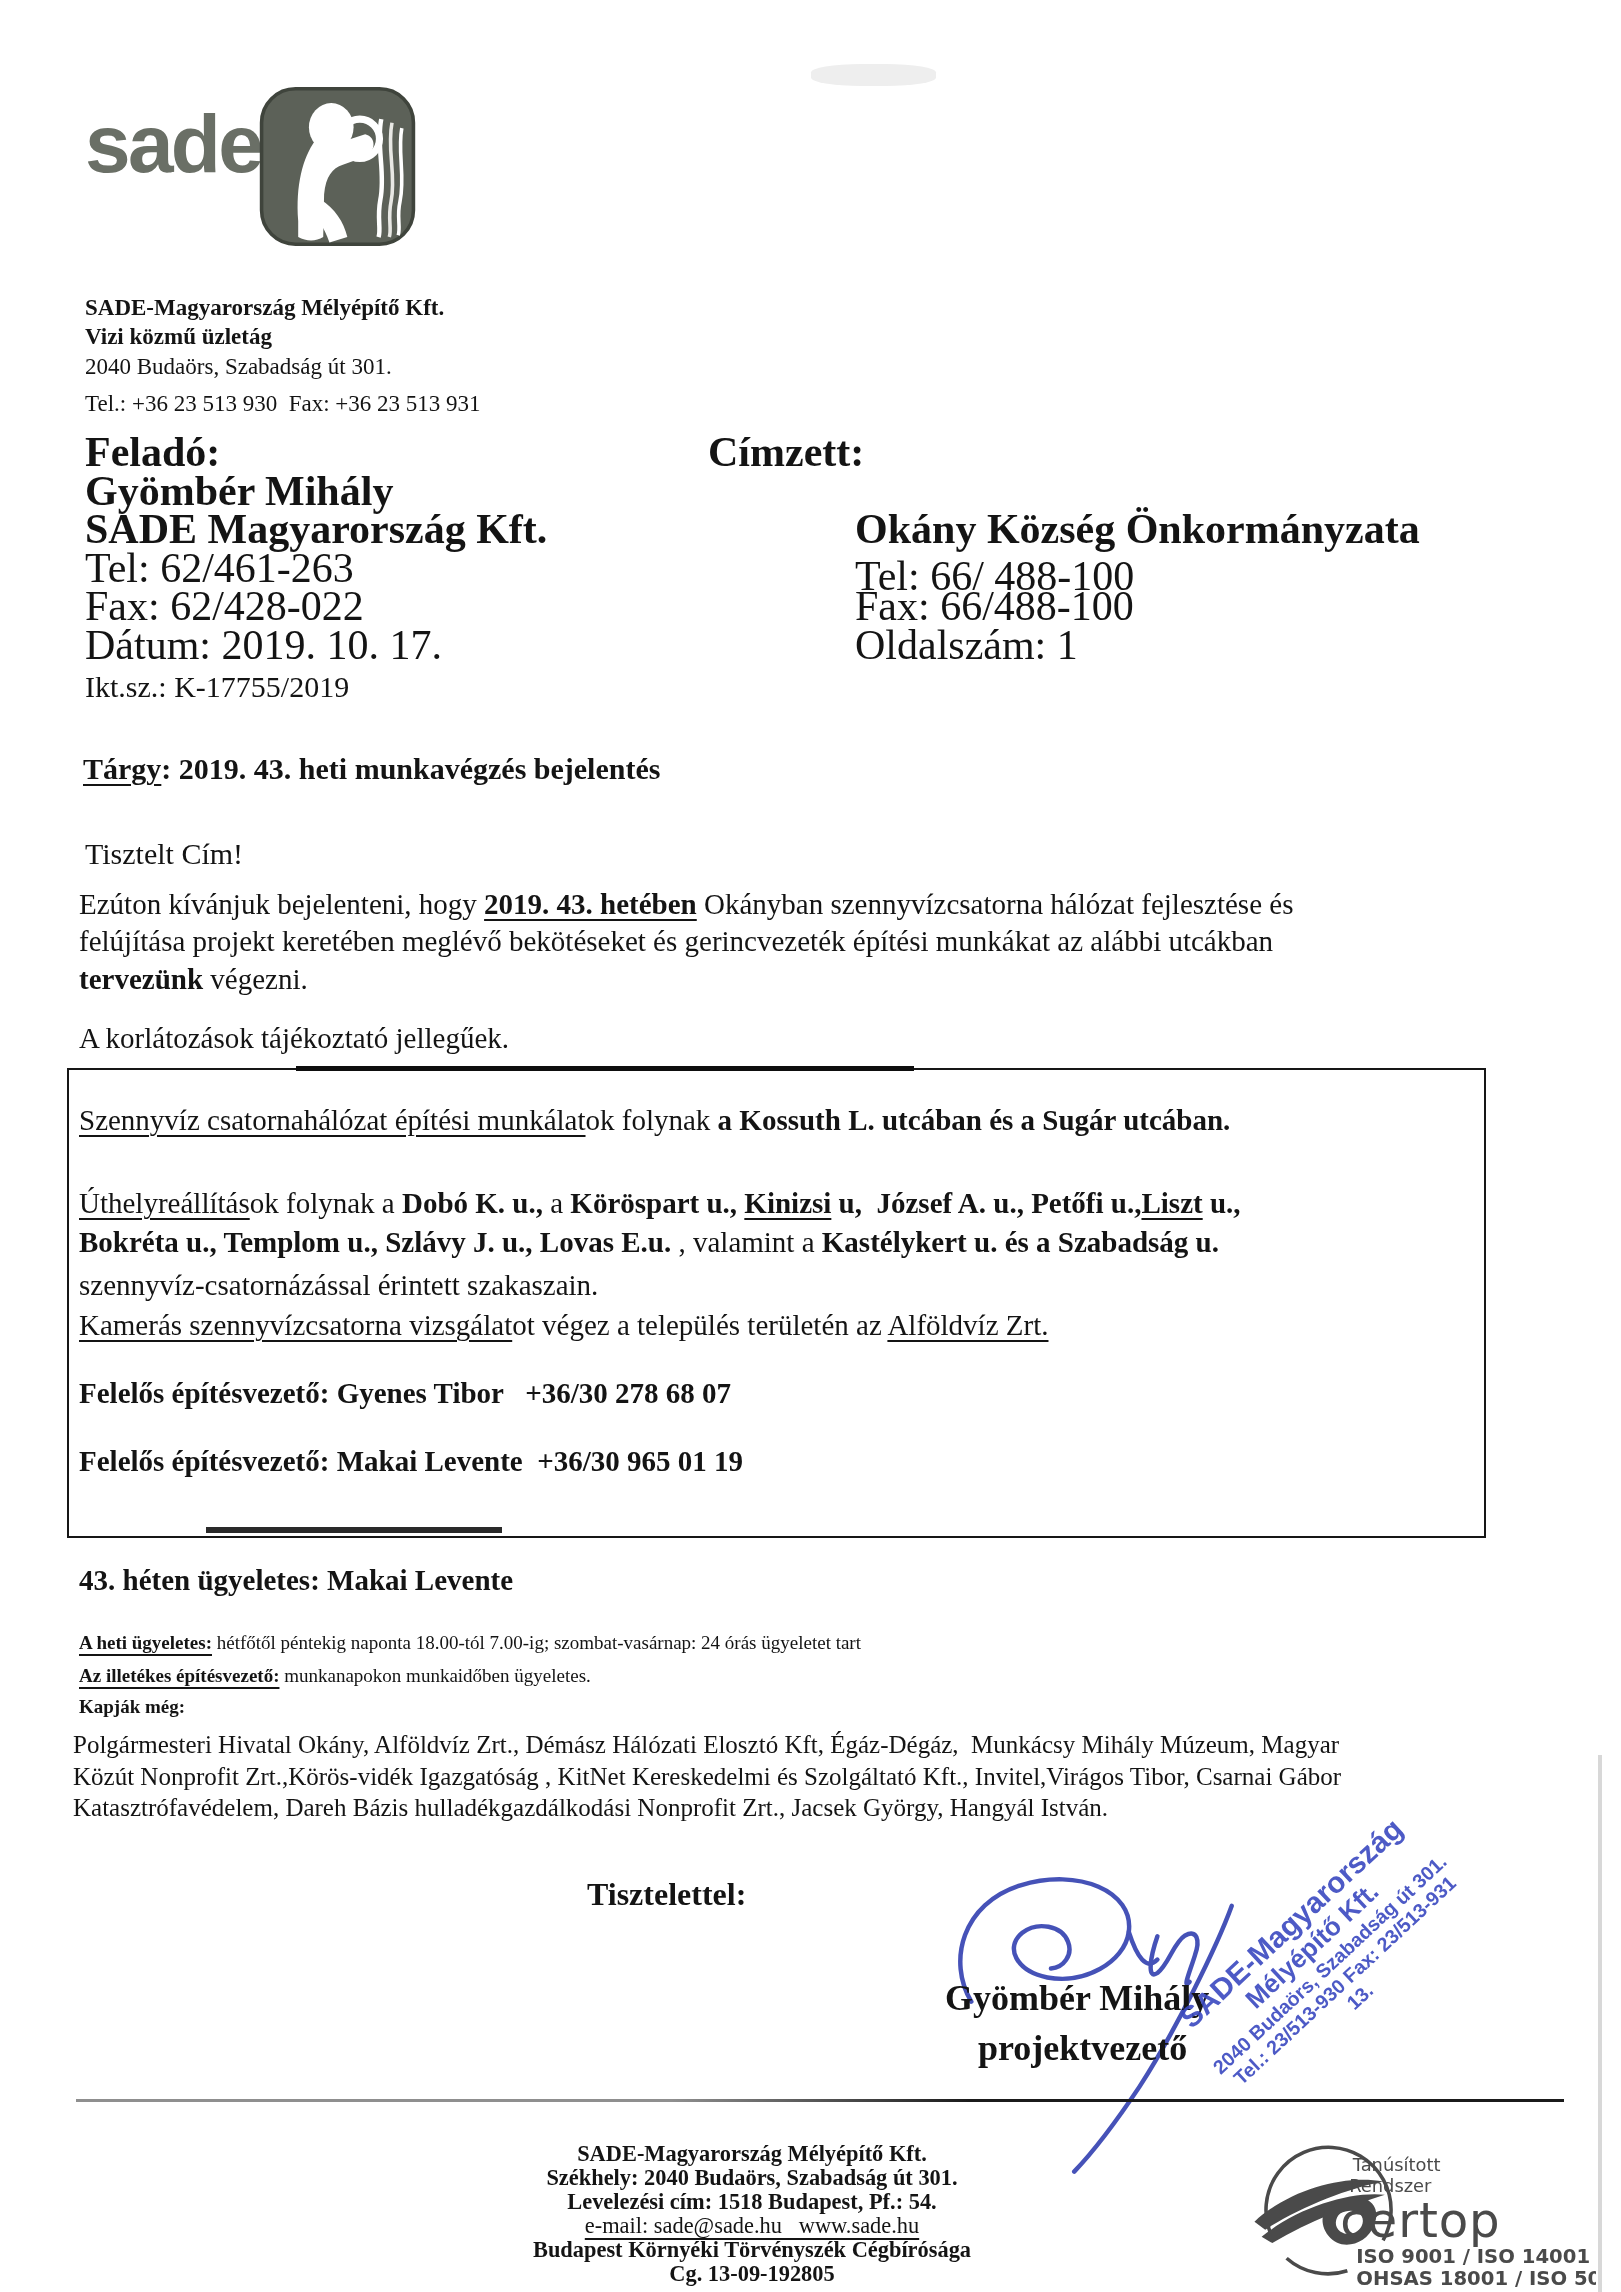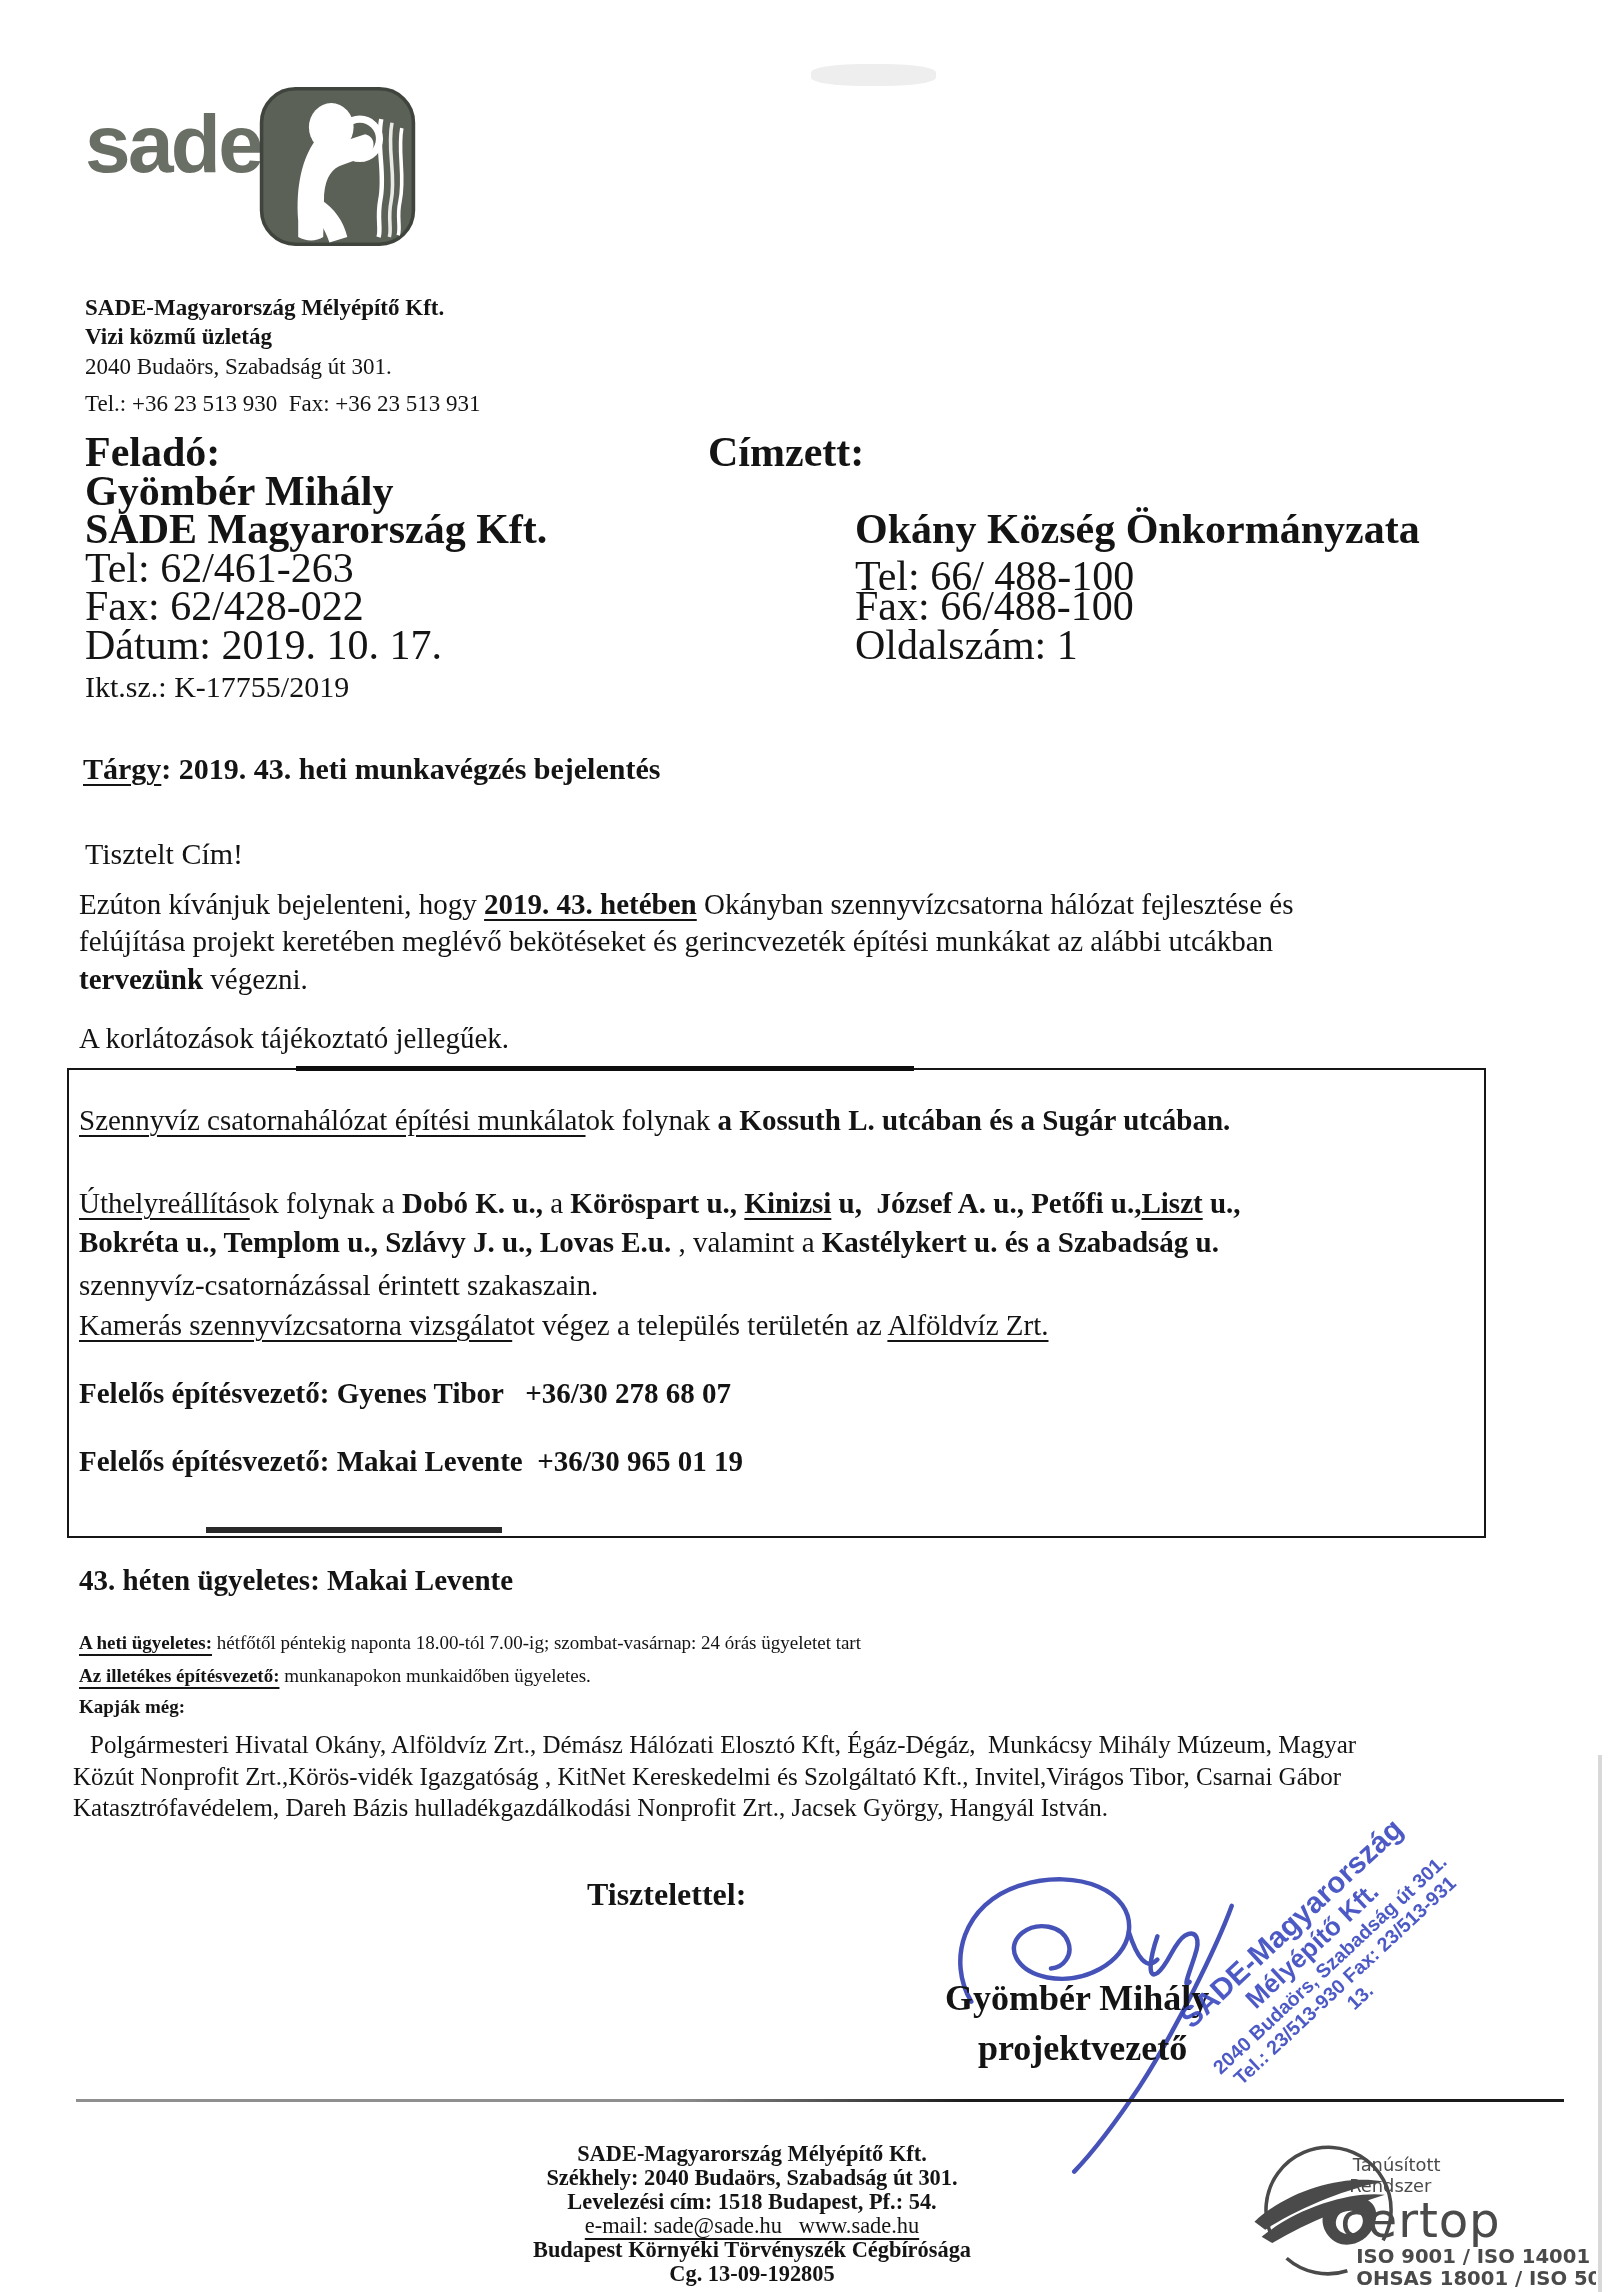--- a/index.html
+++ b/index.html
@@ -97,21 +97,21 @@
   <div class="ln fs32" style="left:79px;top:1308px;"><span class="seg-u">Kamerás szennyvízcsatorna vizsgálat</span><span>ot végez a település területén az </span><span class="seg-u">Alföldvíz Zrt.</span></div>
   <div class="ln fs32" style="left:79px;top:1376px;"><span class="seg-b">Felelős építésvezető: Gyenes Tibor   +36/30 278 68 07</span></div>
   <div class="ln fs32" style="left:79px;top:1444px;"><span class="seg-b">Felelős építésvezető: Makai Levente  +36/30 965 01 19</span></div>
 
   <div class="ln fs33" style="left:79px;top:1563px;"><span class="seg-b">43. héten ügyeletes: Makai Levente</span></div>
   <div class="ln fs30" style="left:79px;top:1632px;"><span class="seg-b seg-u">A heti ügyeletes:</span><span> hétfőtől péntekig naponta 18.00-tól 7.00-ig; szombat-vasárnap: 24 órás ügyeletet tart</span></div>
   <div class="ln fs30" style="left:79px;top:1665px;"><span class="seg-b seg-u">Az illetékes építésvezető:</span><span> munkanapokon munkaidőben ügyeletes.</span></div>
   <div class="ln fs30" style="left:79px;top:1696px;"><span class="seg-b">Kapják még:</span></div>
 
   <div>
-    <div class="ln fs28" style="left:73px;top:1730px;margin-left:17px;">Polgármesteri Hivatal Okány, Alföldvíz Zrt., Démász Hálózati Elosztó Kft, Égáz-Dégáz,  Munkácsy Mihály Múzeum, Magyar</div>
+    <div class="ln fs28" style="left:73px;top:1730px;">Polgármesteri Hivatal Okány, Alföldvíz Zrt., Démász Hálózati Elosztó Kft, Égáz-Dégáz,  Munkácsy Mihály Múzeum, Magyar</div>
     <div class="ln fs28" style="left:73px;top:1762px;">Közút Nonprofit Zrt.,Körös-vidék Igazgatóság , KitNet Kereskedelmi és Szolgáltató Kft., Invitel,Virágos Tibor, Csarnai Gábor</div>
     <div class="ln fs28" style="left:73px;top:1793px;text-align:center;">Katasztrófavédelem, Dareh Bázis hulladékgazdálkodási Nonprofit Zrt., Jacsek György, Hangyál István.</div>
   </div>
 
   <div class="ln fs36 b" style="left:587px;top:1876px;">Tisztelettel:</div>
 
   <svg style="position:absolute;left:922px;top:1854px;" width="376" height="340" viewBox="0 0 420 380">
     <g fill="none" stroke="#3c49b4" stroke-width="5" stroke-linecap="round" opacity="0.95">
       <path d="M 55,165 C 28,120 45,55 110,35 C 175,15 237,42 231,87 C 226,122 180,146 140,138 C 105,131 92,104 112,88 C 129,75 156,80 163,98 C 169,113 158,127 144,128"></path>
       <path d="M 231,87 C 240,115 251,131 263,118"></path>

